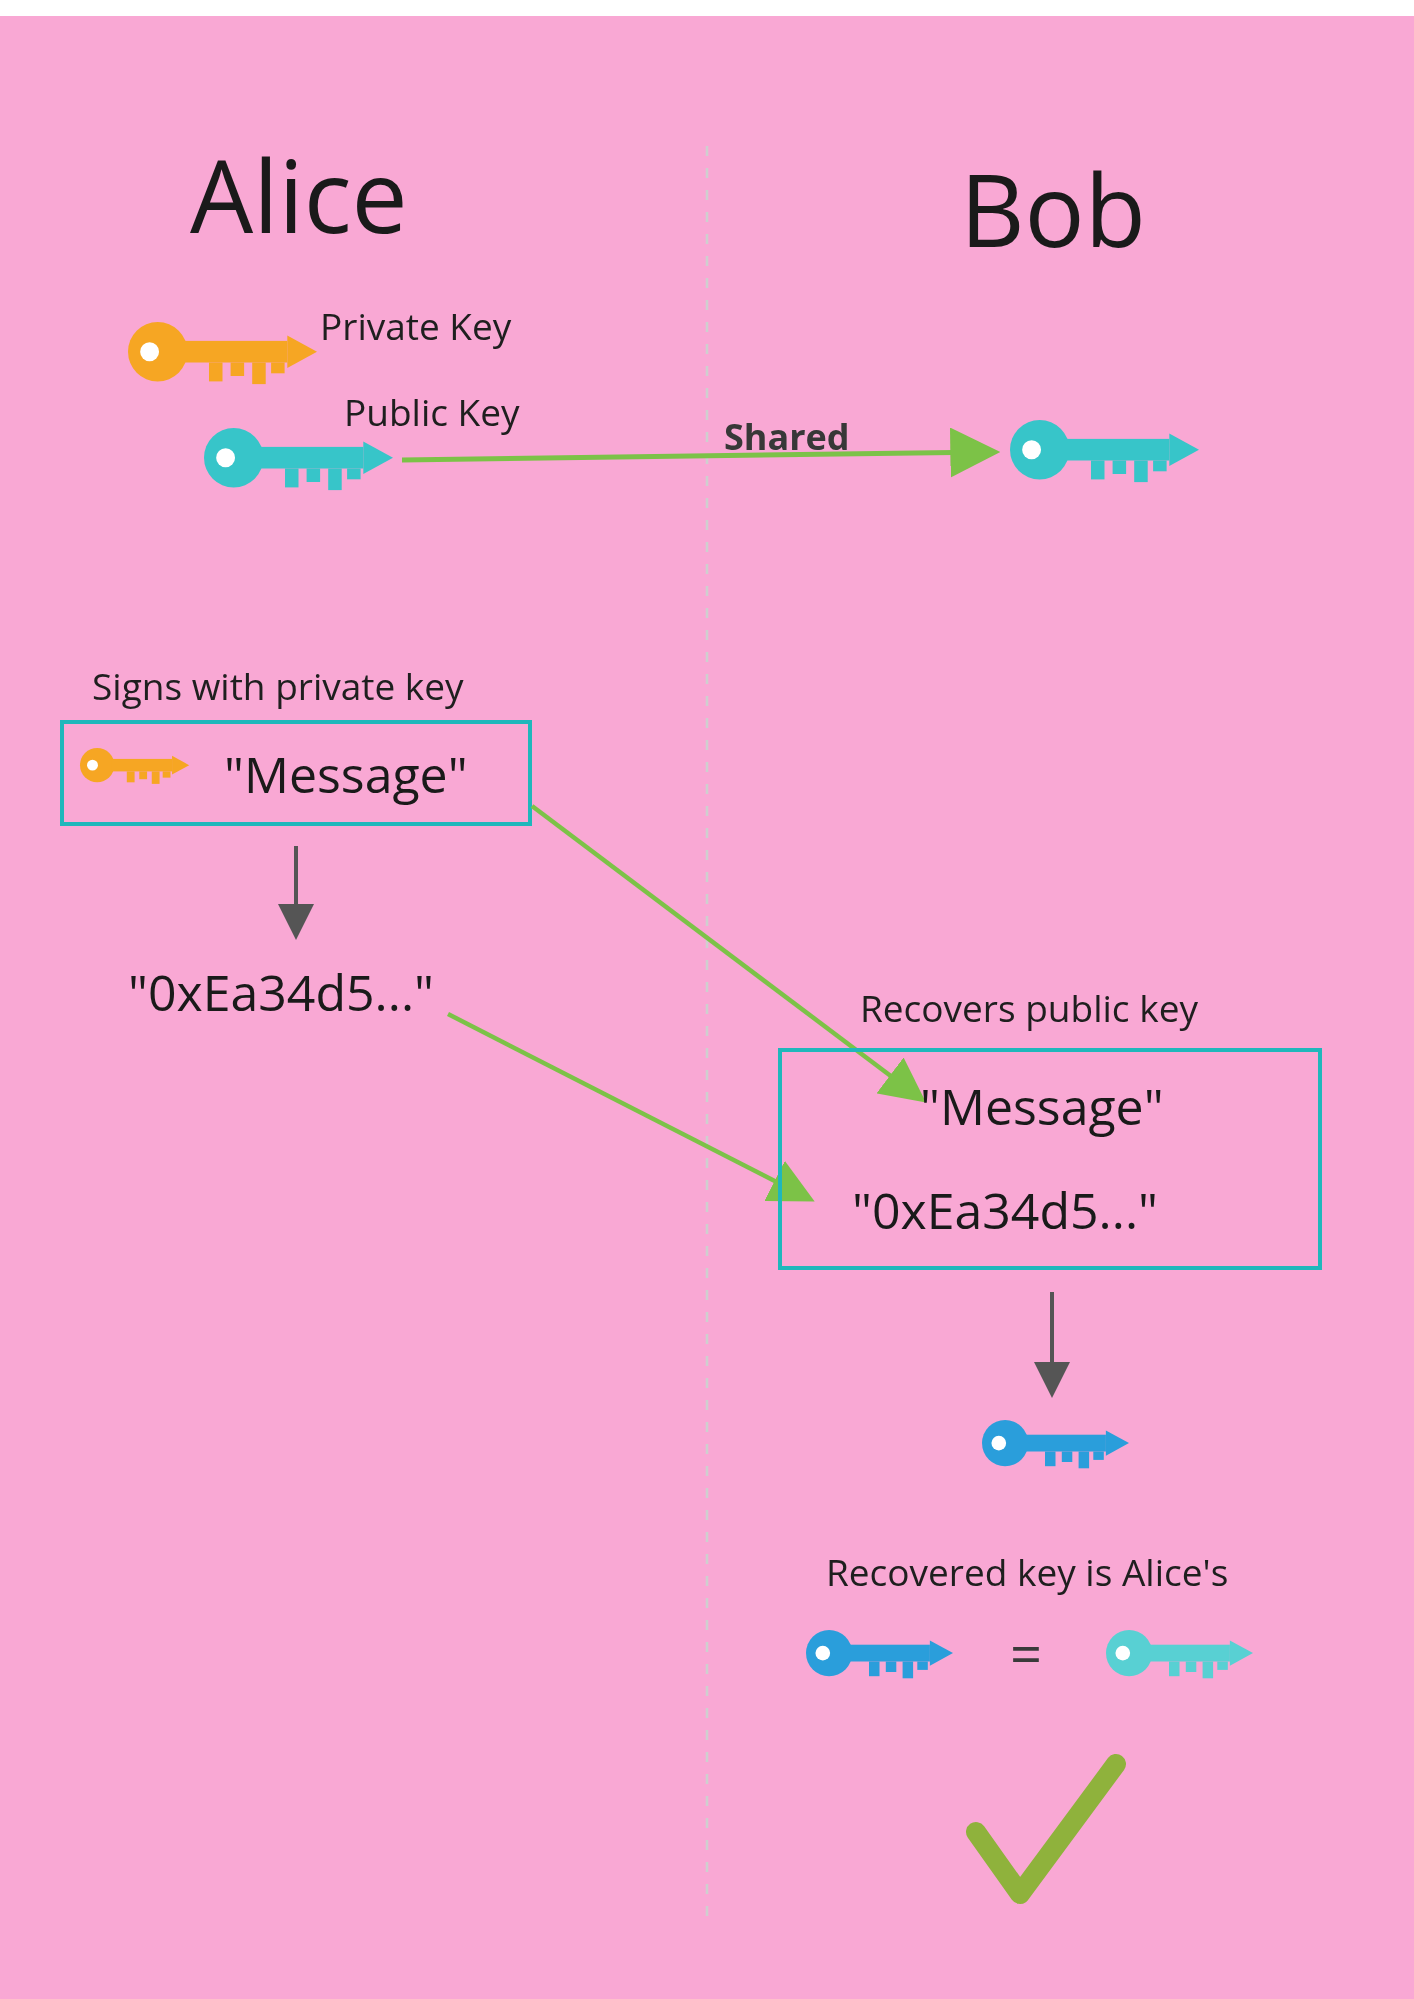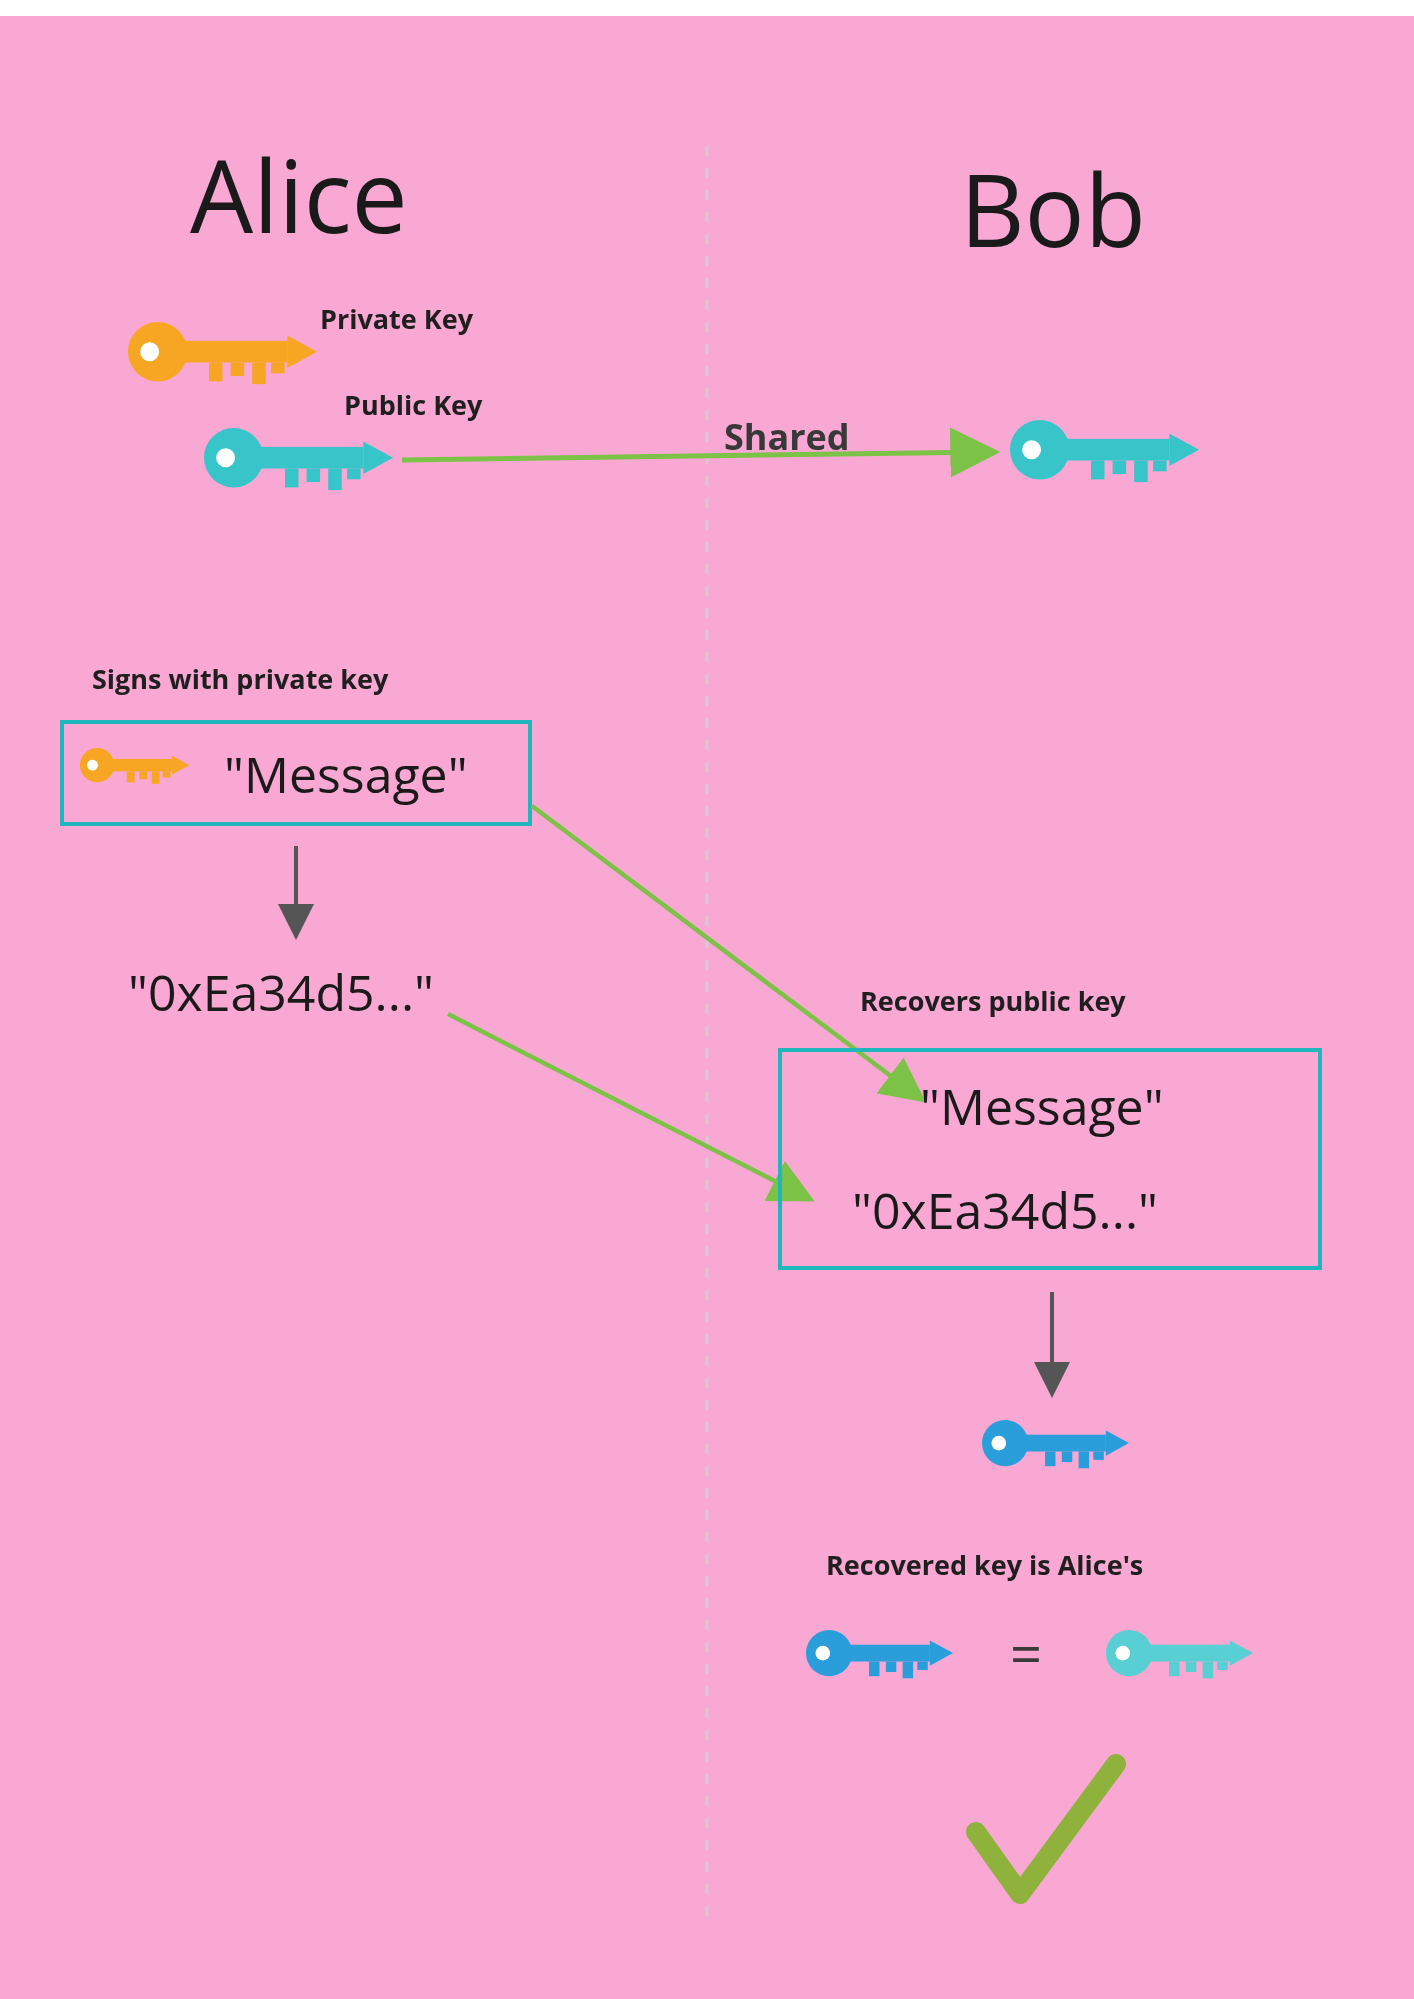--- a/index.html
+++ b/index.html
@@ -11,21 +11,21 @@
   }
   .canvas {
     position: relative;
     width: 1414px;
     height: 1999px;
     background: #f9a8d4;
     margin: 16px auto;
   }
   .text { position: absolute; white-space: nowrap; }
   .title { font-size: 100px; font-weight: 400; color: #1a1a1a; }
-  .label-lg { font-size: 27px; font-weight: 700; color: #1f1f1f; }
+  .label-lg { font-size: 37px; font-weight: 400; color: #1f1f1f; }
   .label-md { font-size: 36px; font-weight: 700; color: #383838; }
   .msg { font-size: 50px; font-weight: 400; color: #1a1a1a; }
   .eq { position:absolute; font-size: 56px; color: #3a3a3a; }
   svg.full { position:absolute; left:0; top:0; width:1414px; height:1999px; pointer-events:none; }
 </style>
 </head>
 <body>
 
 <div class="canvas">
 

